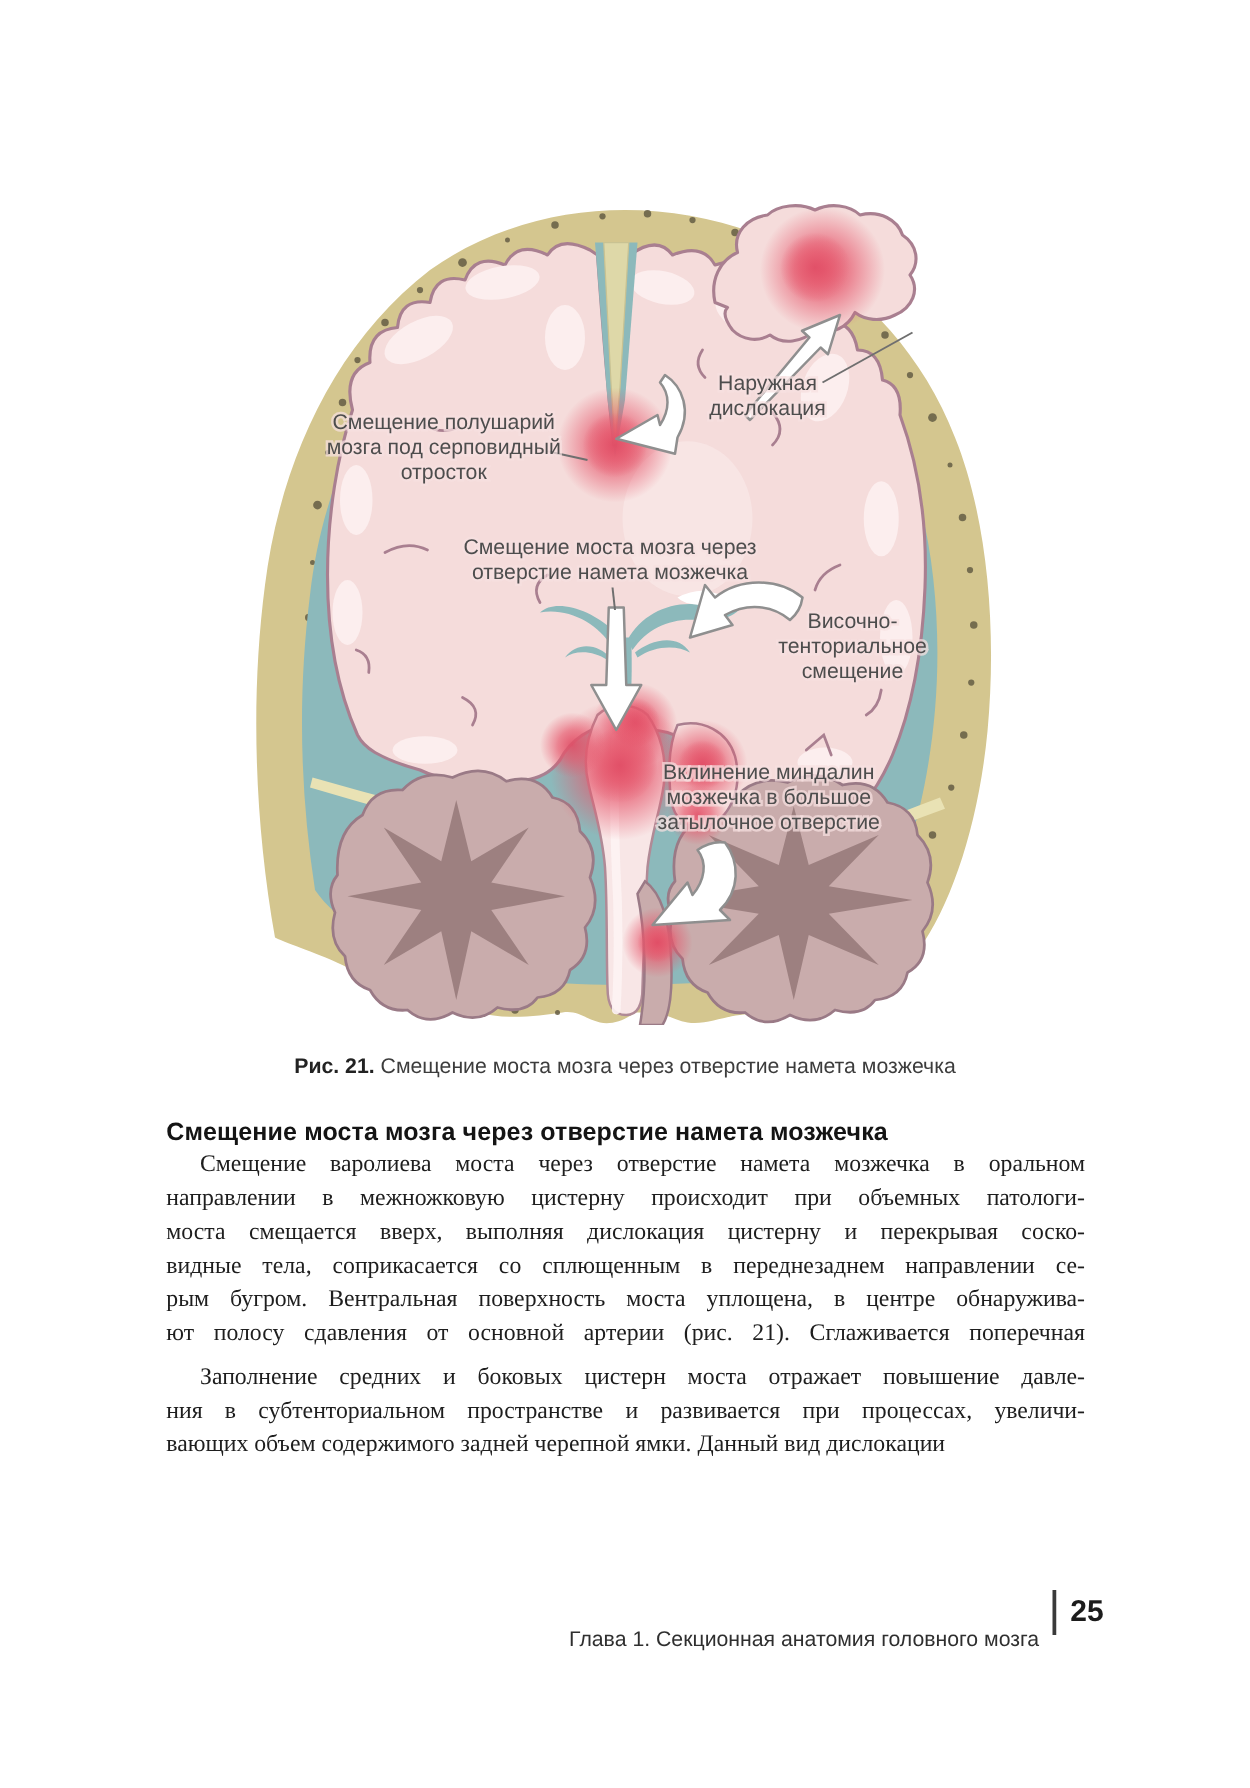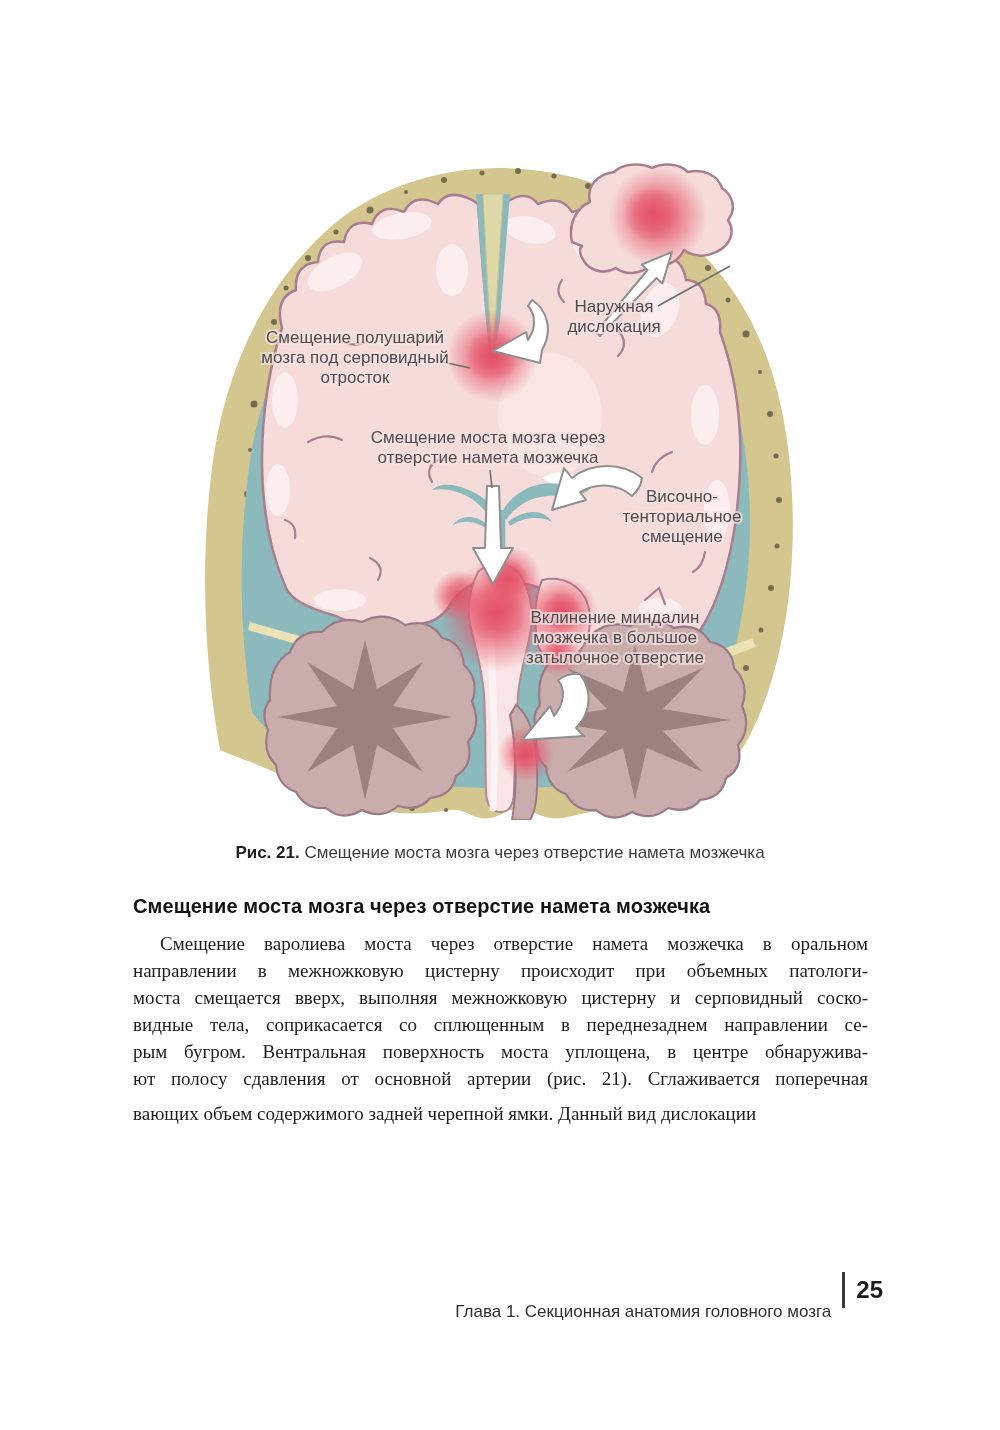--- a/index.html
+++ b/index.html
@@ -5,21 +5,21 @@
   html,body{margin:0;padding:0;background:#ffffff;}
   .page{position:relative;width:1000px;height:1430px;background:#fff;overflow:hidden;
         font-family:"Liberation Sans",sans-serif;}
   .figure-wrap{position:absolute;left:190px;top:160px;width:620px;height:660px;}
   .caption{position:absolute;left:0;top:843px;width:1000px;text-align:center;
            font-size:17px;line-height:20px;color:#3c3c3c;}
   .caption b{color:#222;}
   .content{position:absolute;left:133px;top:894px;width:735px;}
   h2.sec{font-size:20px;line-height:24px;margin:0;color:#141414;font-weight:bold;
          font-family:"Liberation Sans",sans-serif;letter-spacing:.1px;}
-  .para{margin-top:12px;font-family:"Liberation Serif",serif;font-size:19px;
+  .para{margin-top:0;font-family:"Liberation Serif",serif;font-size:19px;
         line-height:27px;color:#1e1e1e;}
   .tline{text-align:justify;text-align-last:justify;-moz-text-align-last:justify;}
   .tline.first{text-indent:27px;}
   .tline.last{text-align-last:left;-moz-text-align-last:left;}
   .gap{margin-top:10px;}
   .para2{margin-top:8px;}
   .footer{position:absolute;top:1270px;right:117px;height:40px;display:flex;
           align-items:center;gap:11px;}
   .footer .chapter{font-size:17px;color:#2f2f2f;margin-top:44px;}
   .footer .vbar{width:3px;height:36px;background:#3a3a3a;}
@@ -255,27 +255,29 @@
   <div class="caption">
     <b>Рис. 21.</b>
     <span>Смещение моста мозга через отверстие намета мозжечка</span>
   </div>
 
   <div class="content">
     <h2 class="sec">Смещение моста мозга через отверстие намета мозжечка</h2>
     <div class="para">
       <div class="tline first">Смещение варолиева моста через отверстие намета мозжечка в оральном</div>
       <div class="tline">направлении в межножковую цистерну происходит при объемных патологи-</div>
-      <div class="tline">моста смещается вверх, выполняя межножковую цистерну и серповидный соско-</div>
+      <div class="tline">моста смещается вверх, выполняя дислокация цистерну и перекрывая соско-</div>
       <div class="tline">видные тела, соприкасается со сплющенным в переднезаднем направлении се-</div>
       <div class="tline">рым бугром. Вентральная поверхность моста уплощена, в центре обнаружива-</div>
       <div class="tline">ют полосу сдавления от основной артерии (рис. 21). Сглаживается поперечная</div>
     </div>
 
     <div class="para para2">
+      <div class="tline first">Заполнение средних и боковых цистерн моста отражает повышение давле-</div>
+      <div class="tline">ния в субтенториальном пространстве и развивается при процессах, увеличи-</div>
       <div class="tline last">вающих объем содержимого задней черепной ямки. Данный вид дислокации</div>
     </div>
   </div>
 
   <div class="footer">
     <span class="chapter">Глава 1. Секционная анатомия головного мозга</span>
     <span class="vbar"></span>
     <span class="pnum">25</span>
   </div>
 

